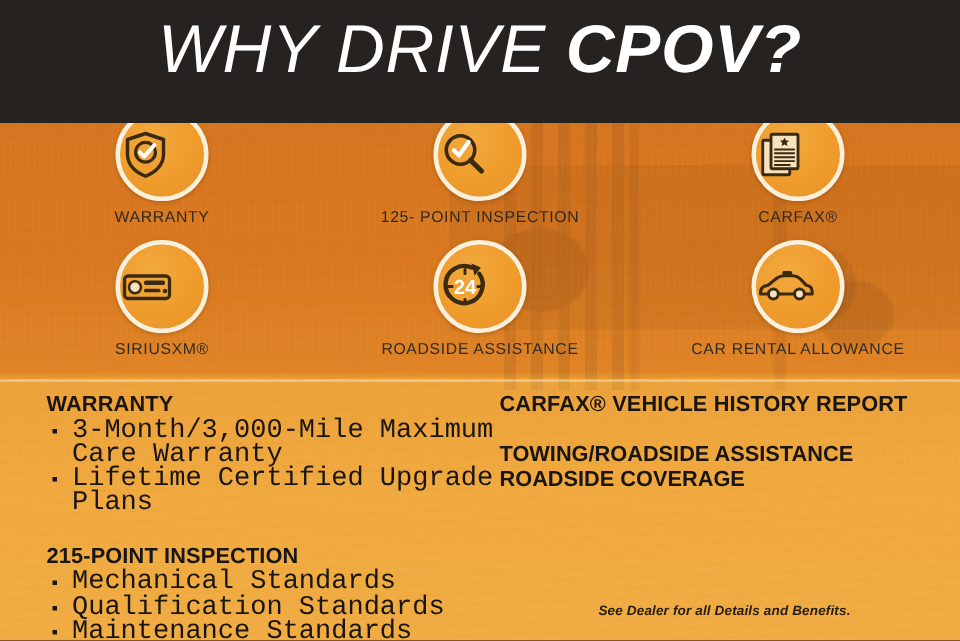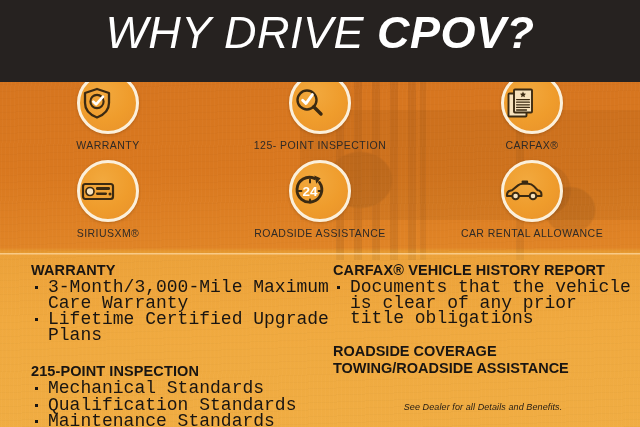--- a/index.html
+++ b/index.html
@@ -192,21 +192,21 @@
     white-space: nowrap;
   }
   .disclaimer {
     position: absolute;
     left: 333px;
     top: 140px;
     width: 300px;
     text-align: center;
     font-size: 9px;
     font-style: italic;
-    font-weight: 400;
+    font-weight: 700;
     color: #231c14;
     letter-spacing: 0.1px;
   }
 </style>
 </head>
 <body>
 
 <div id="poster">
 
   <div class="bg-base"></div>
@@ -335,29 +335,26 @@
         <li>Mechanical Standards</li>
         <li>Qualification Standards</li>
         <li>Maintenance Standards</li>
       </ul>
 
     </div>
 
     <div class="col-right">
 
       <div class="blk-head">CARFAX® VEHICLE HISTORY REPORT</div>
-      <ul class="bullets">
-        <li>Documents that the vehicle is clear of any prior title obligations</li>
-      </ul>
 
       <div class="gap-md"></div>
 
       <div class="two-line-head">
+        <div>TOWING/ROADSIDE ASSISTANCE</div>
         <div>ROADSIDE COVERAGE</div>
-        <div>TOWING/ROADSIDE ASSISTANCE</div>
       </div>
 
     </div>
 
     <div class="disclaimer">See Dealer for all Details and Benefits.</div>
 
   </div>
 
 </div>
 

